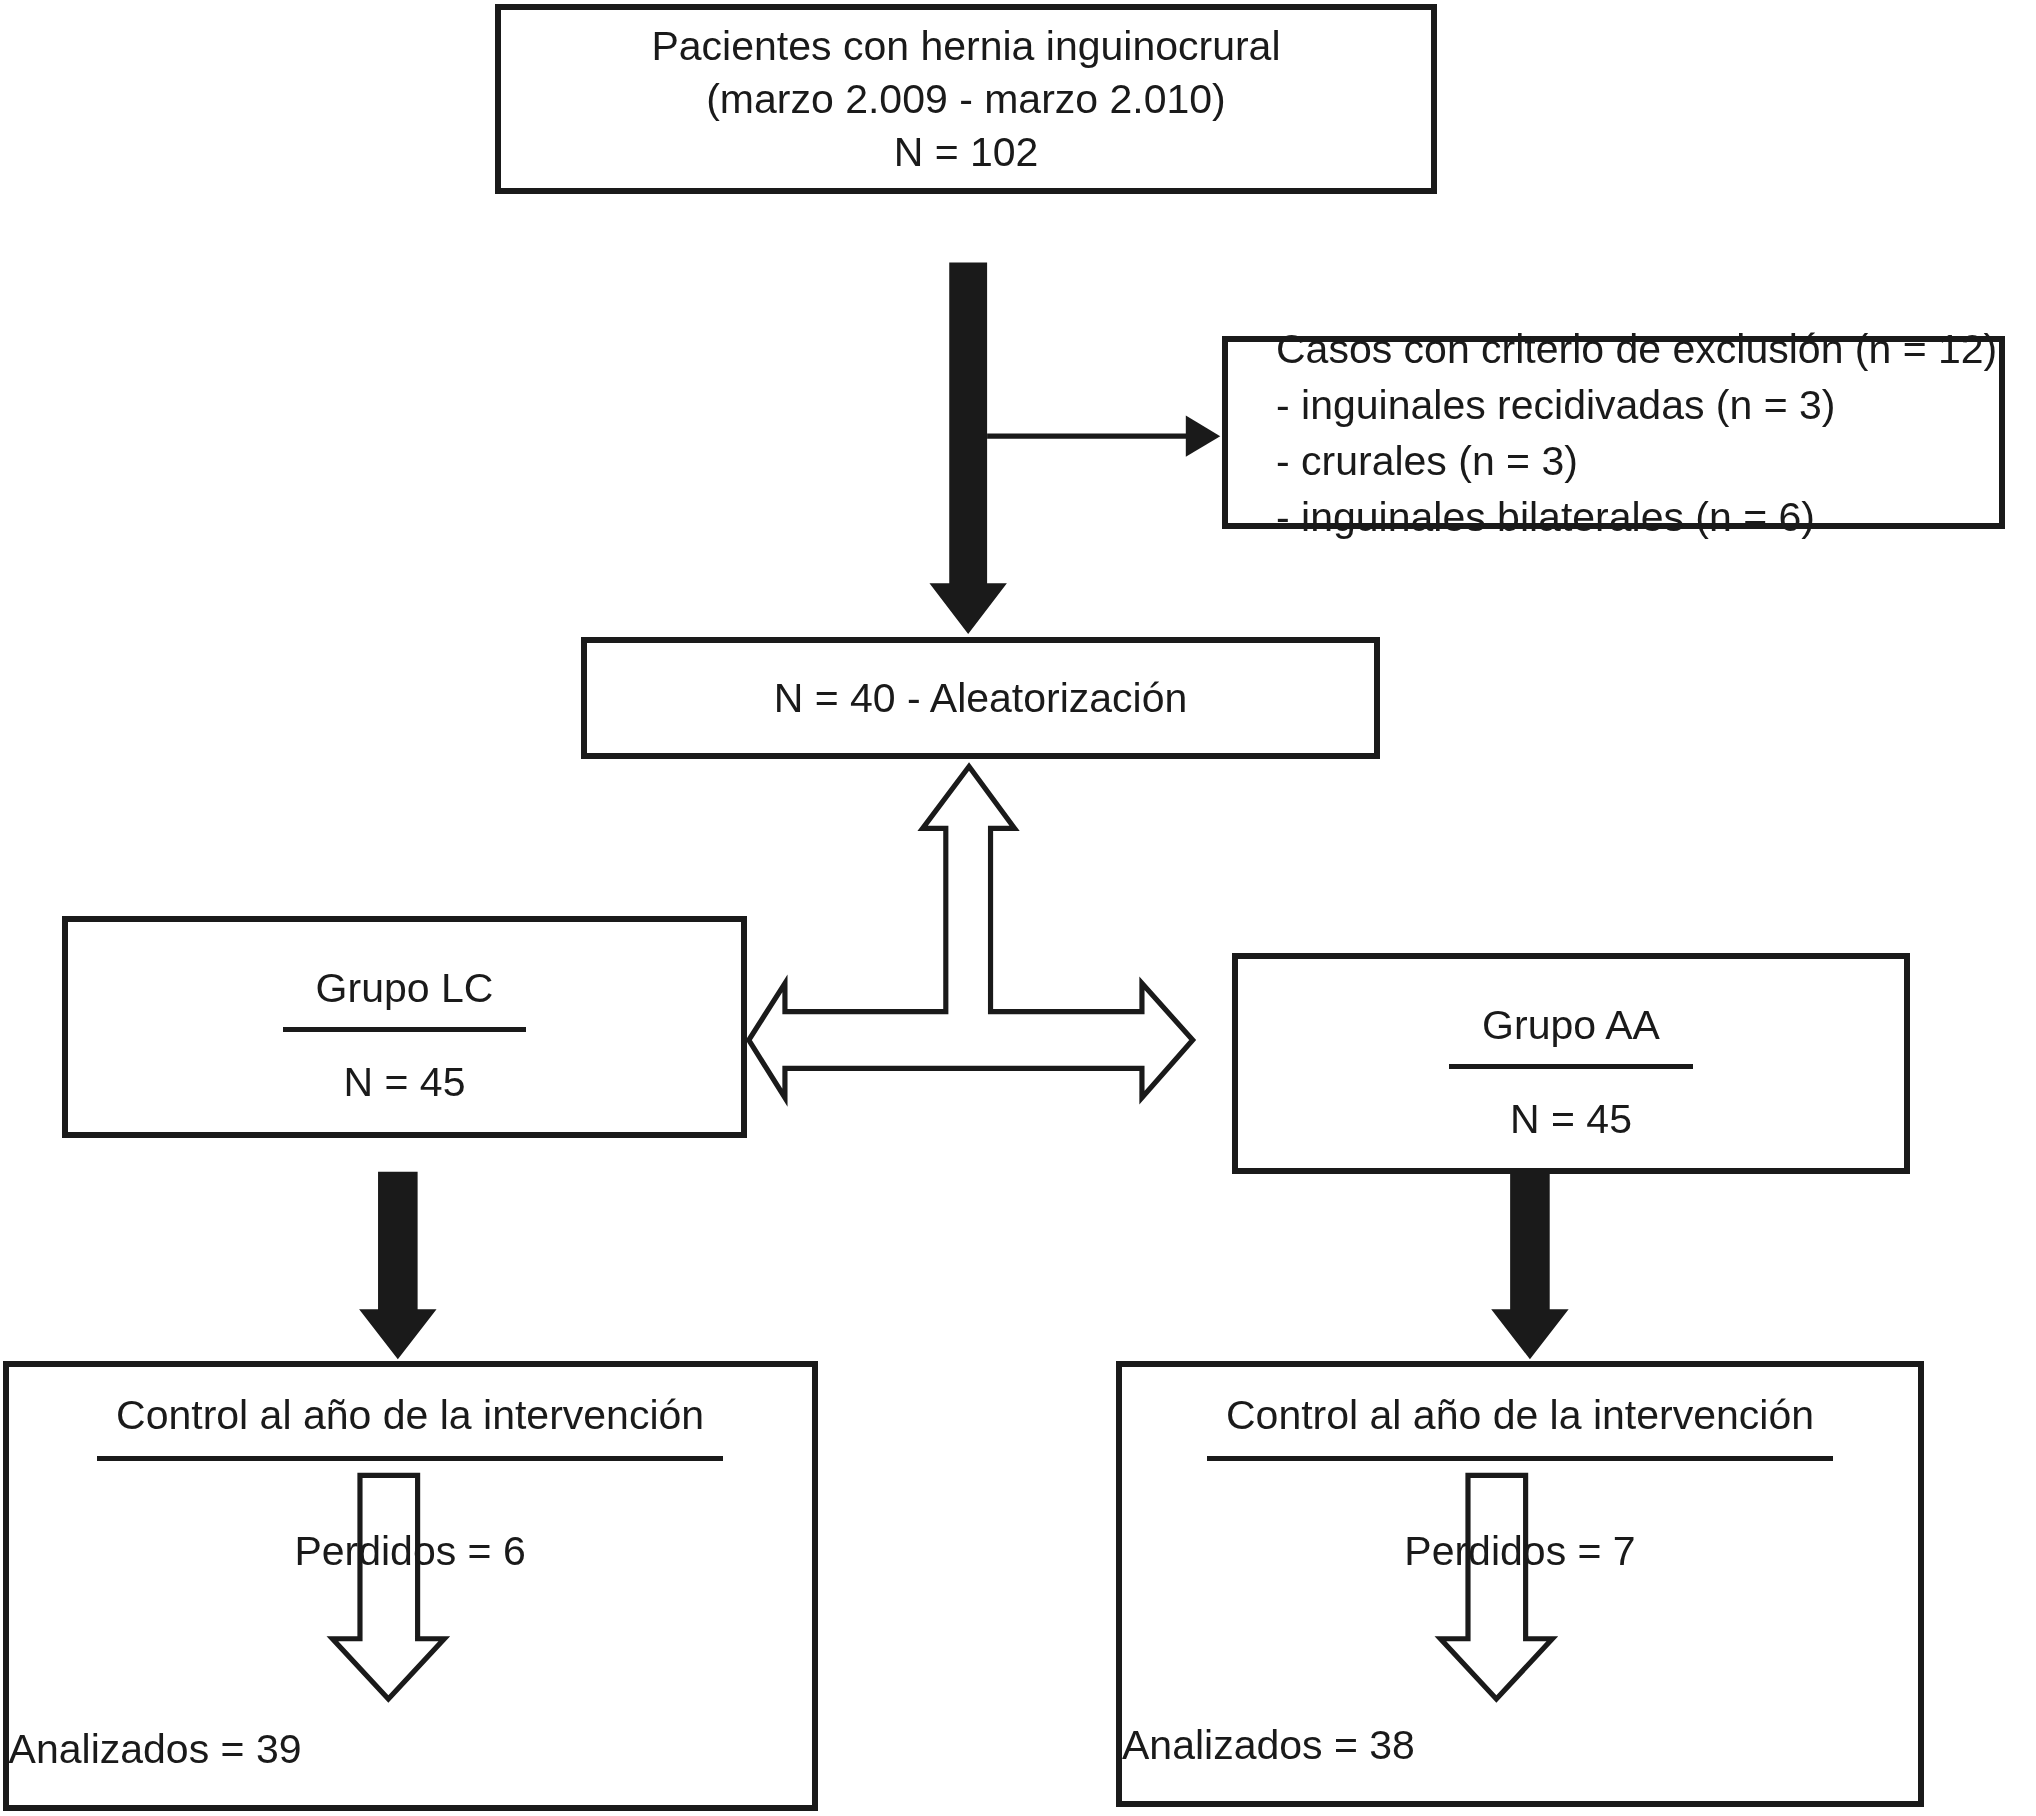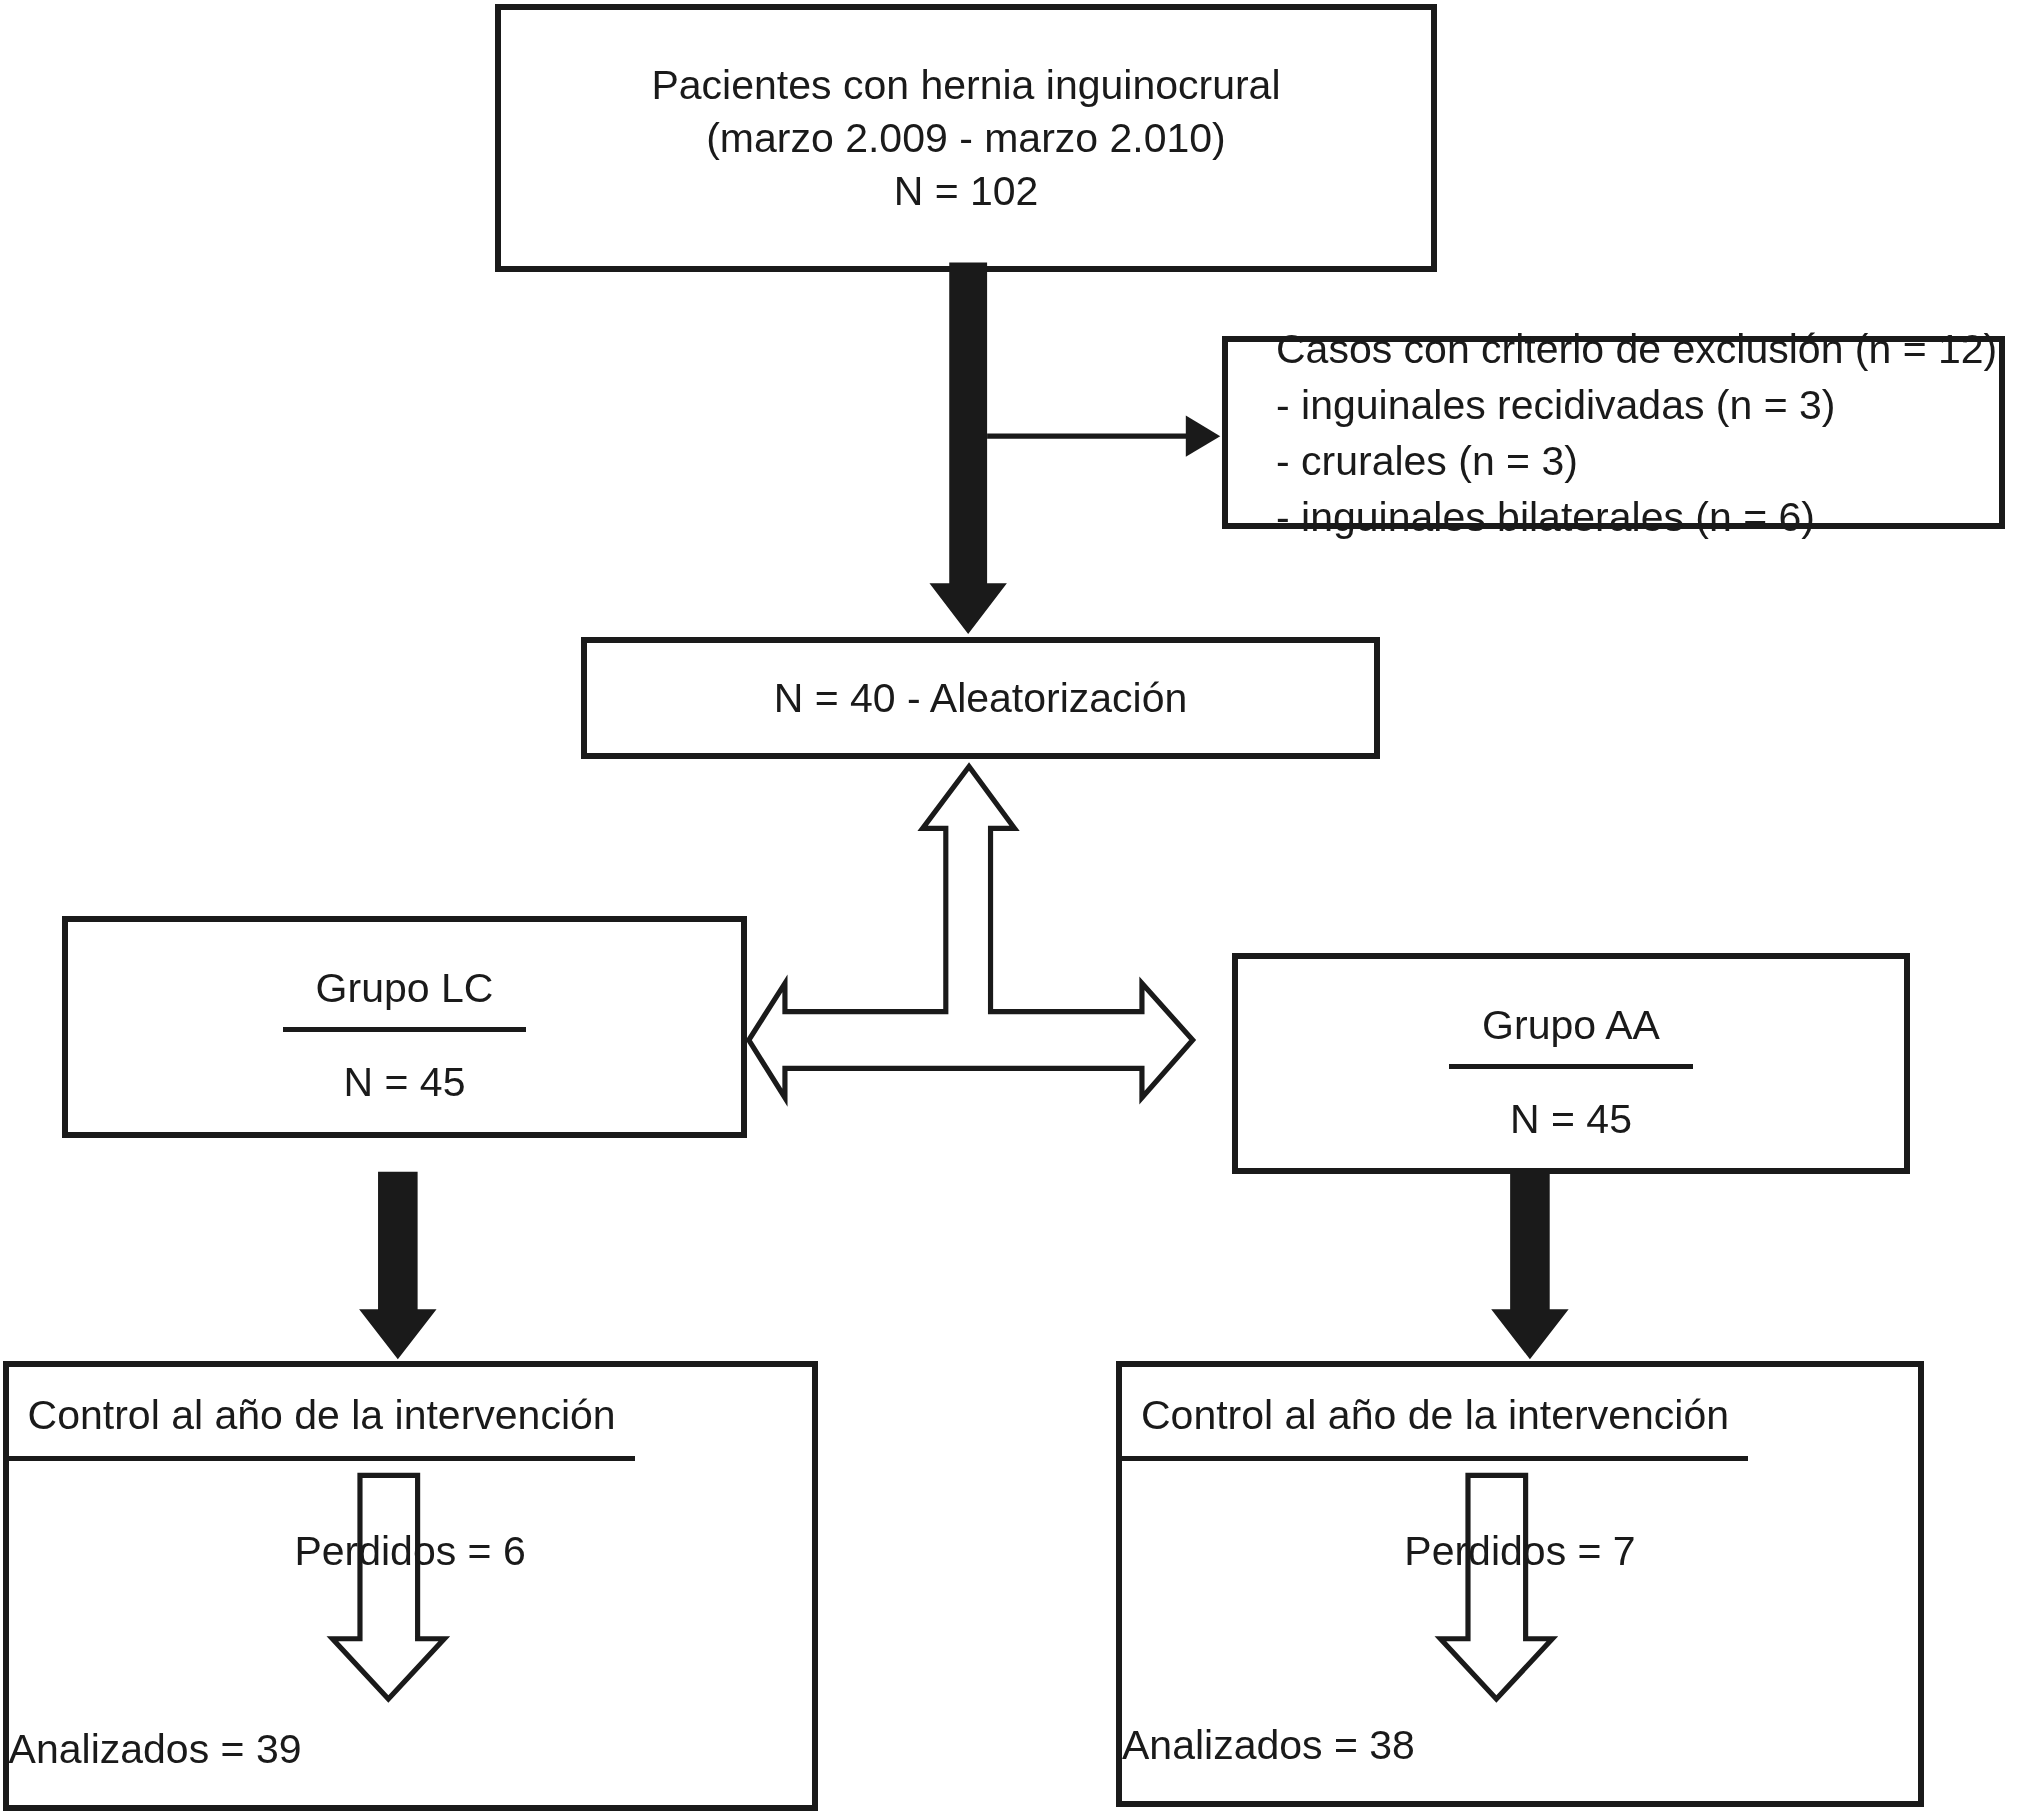--- a/index.html
+++ b/index.html
@@ -33,21 +33,21 @@
     line-height: 53px;
   }
   .box.center {
     display: flex;
     flex-direction: column;
     align-items: center;
     justify-content: center;
     text-align: center;
   }
   
-  #top-box        { left: 495px;  top: 4.3px;    width: 942px; height: 268px; }
+  #top-box        { left: 495px;  top: 4.3px;    width: 942px; height: 190px; }
   #exclusion-box  { left: 1222px; top: 336px;  width: 783px;  height: 193px;
                     display: flex; flex-direction: column; justify-content: center;
                     padding-left: 48px; padding-right: 8.6px; line-height: 56px; }
   #rand-box       { left: 581px;  top: 637px;  width: 799px;  height: 122px; }
   #group-lc-box   { left: 62px;   top: 916px; width: 685px;  height: 222px;
                     justify-content: flex-start; padding-top: 40px; }
   #group-aa-box   { left: 1192px; top: 953px; width: 678px;  height: 221px;
                     justify-content: flex-start; padding-top: 40px; margin-left: 40px; }
   #control-lc-box { left: 2.6px;    top: 1361px; width: 815px;  height: 450px; }
   #control-aa-box { left: 1116px; top: 1361px; width: 808px;  height: 446px; }
@@ -60,21 +60,21 @@
   .group-n { margin-top: 24px; }
 
   .control-box-inner {
     position: absolute;
     left: 0; top: 0; right: 0; bottom: 0;
     text-align: center;
   }
   .control-title-wrap {
     position: absolute;
     top: 22.4px; left: 0; right: 0;
-    text-align: left;
+    text-align: center;
   }
   .control-title {
     display: inline-block;
     padding: 0 19px 13.8px 19px;
     border-bottom: 5.2px solid #1a1a1a;
   }
   .perdidos-label {
     position: absolute;
     top: 158px; left: 0; right: 0;
     text-align: center;

